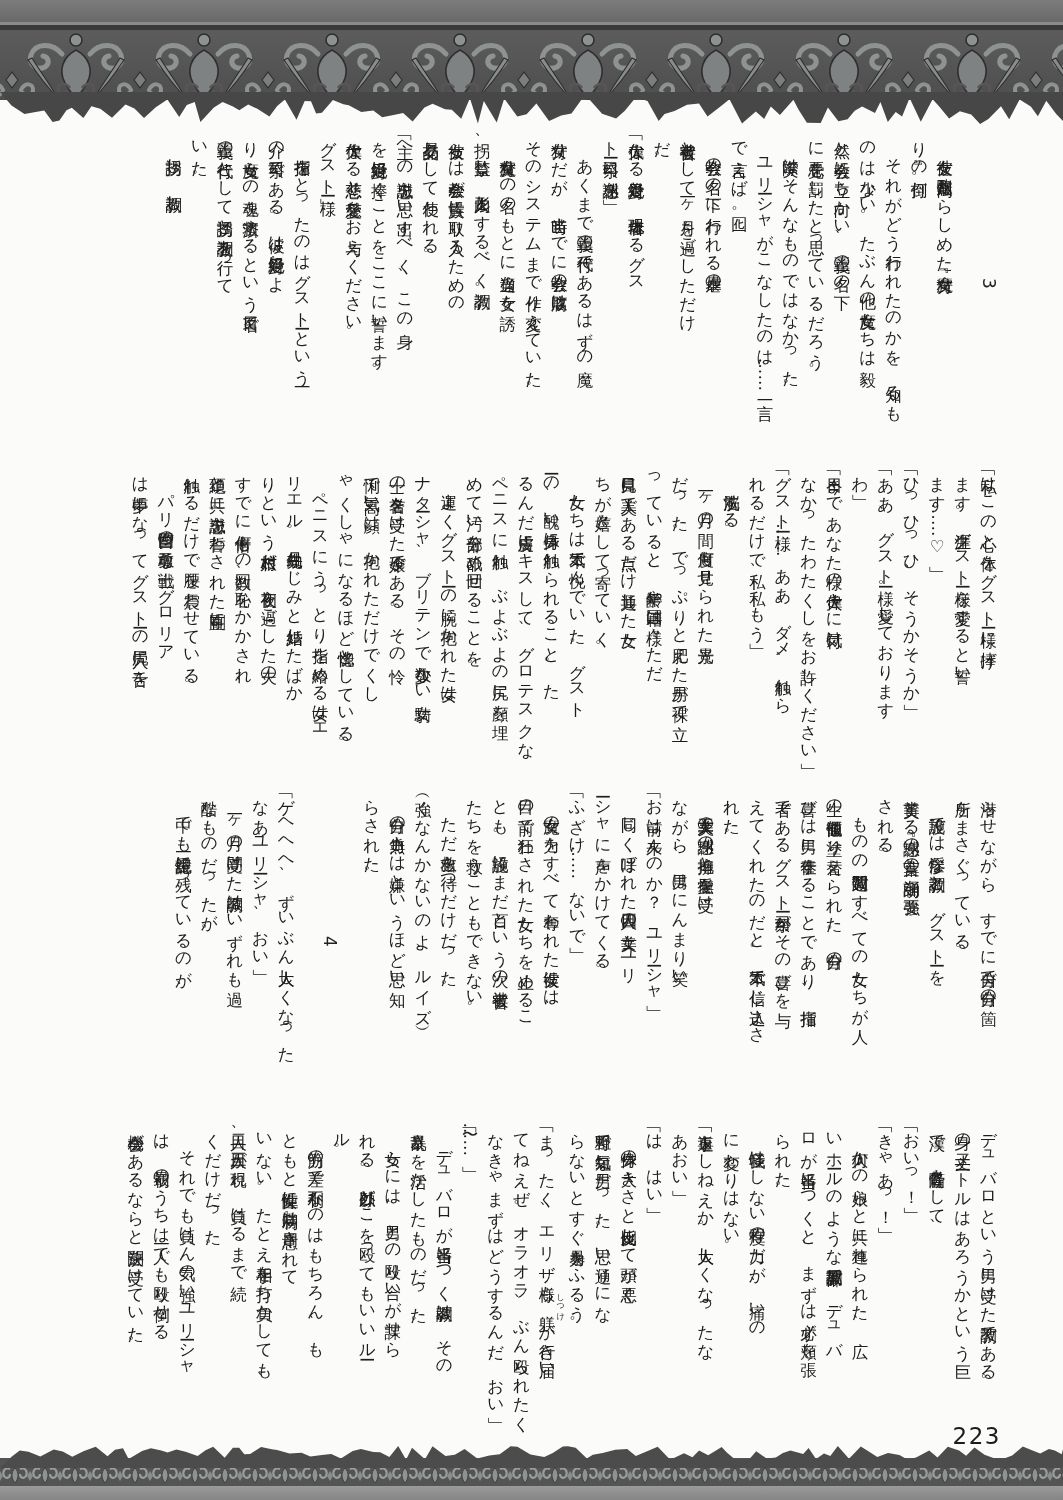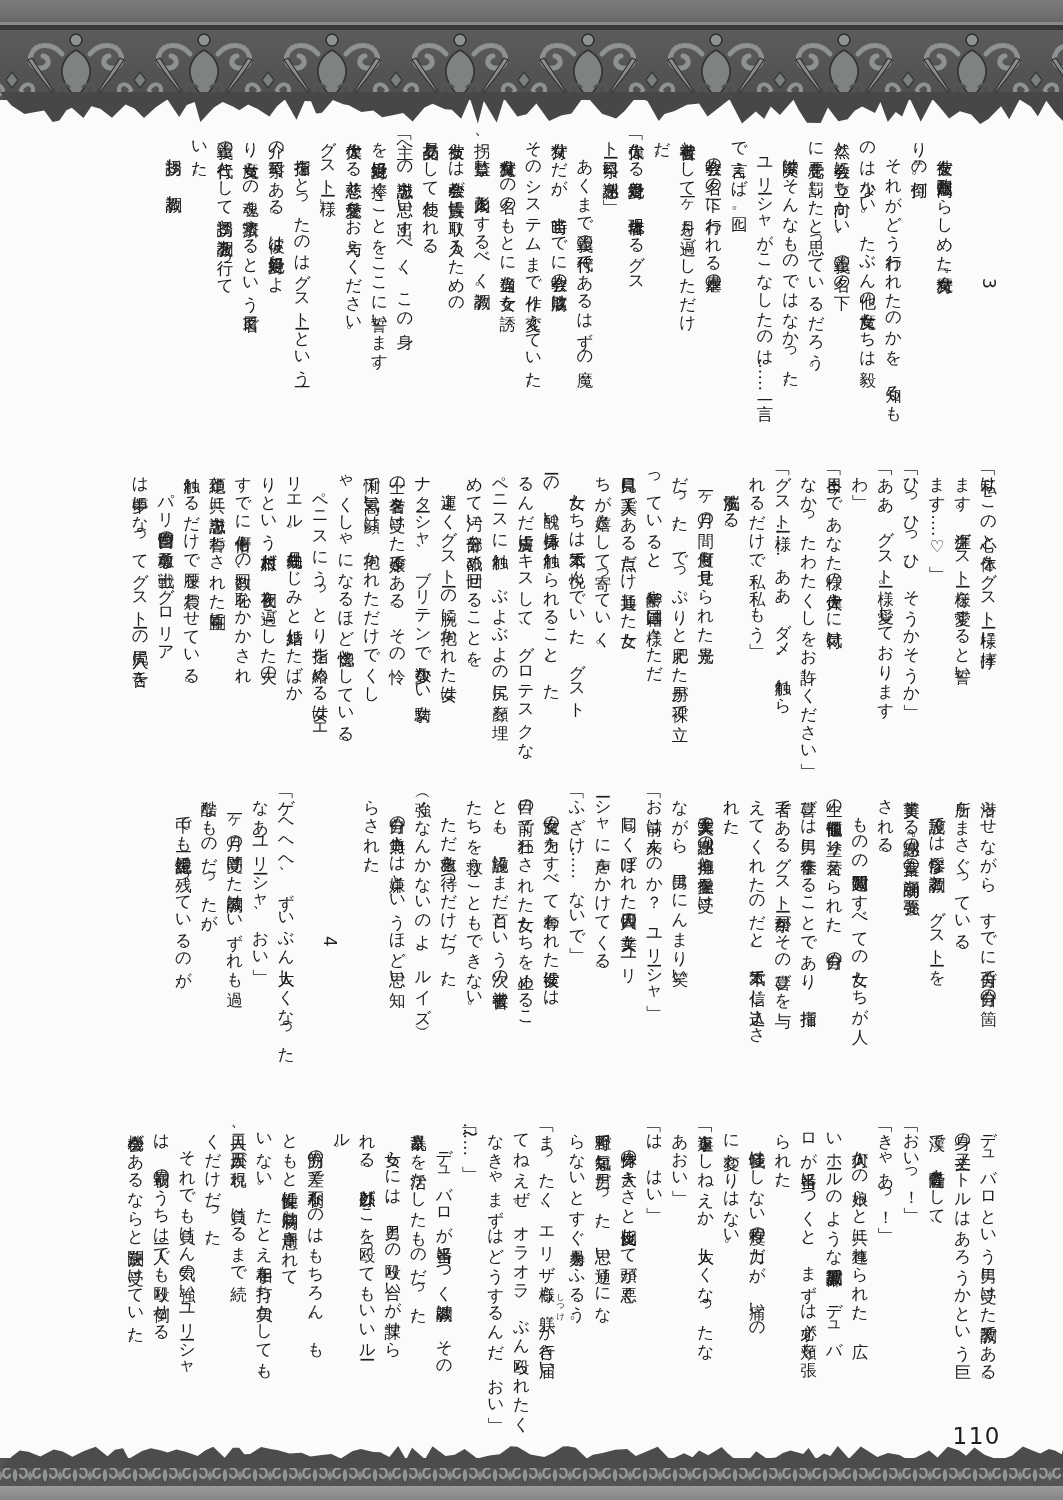--- a/index.html
+++ b/index.html
@@ -211,21 +211,21 @@
         <div class="tcol">ともと女性陣に『勝利』は用意されて</div>
         <div class="tcol">いない。たとえ相手を打ち負かしても、</div>
         <div class="tcol">二人目、三人目が現れ、負けるまで続</div>
         <div class="tcol">くだけだった。</div>
         <div class="tcol">　それでも負けん気の強いユリーシャ</div>
         <div class="tcol">は、最初のうちは一人でも殴り倒せる</div>
         <div class="tcol">機会があるならと決闘を受けていた。</div>
       </section>
   </main>
 
-  <div class="pagenum">110</div>
+  <div class="pagenum">223</div>
 
   <div class="border-bottom">
     <svg viewBox="0 0 1063 56" preserveAspectRatio="none">
       <defs>
         <linearGradient id="gBot" x1="0" y1="0" x2="0" y2="1">
           <stop offset="0" stop-color="#9b9b9b"></stop>
             <stop offset="1" stop-color="#858585"></stop>
         </linearGradient>
         <pattern id="smallfleur" x="0" y="15" width="30" height="27" patternUnits="userSpaceOnUse">
           <circle cx="15" cy="5" r="2.4" fill="#9a9d9e"></circle>

